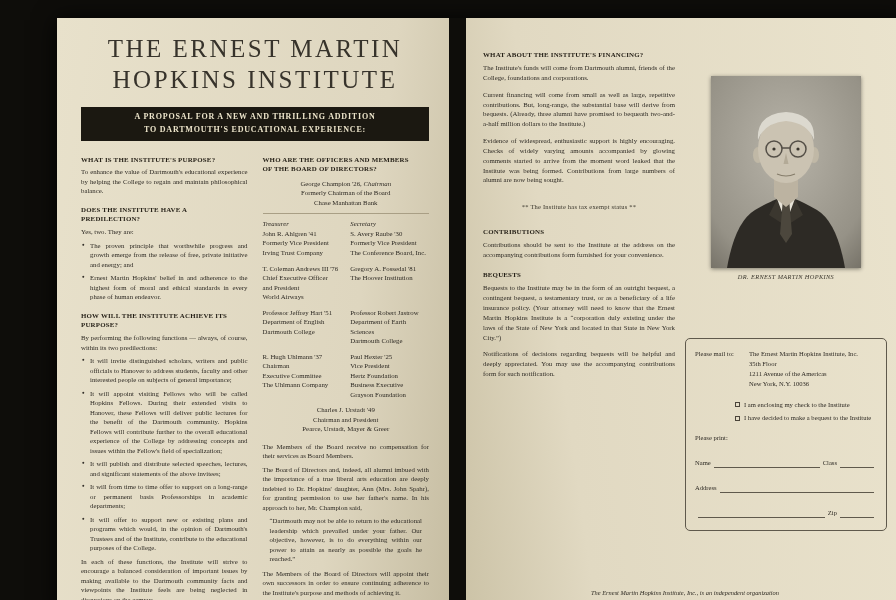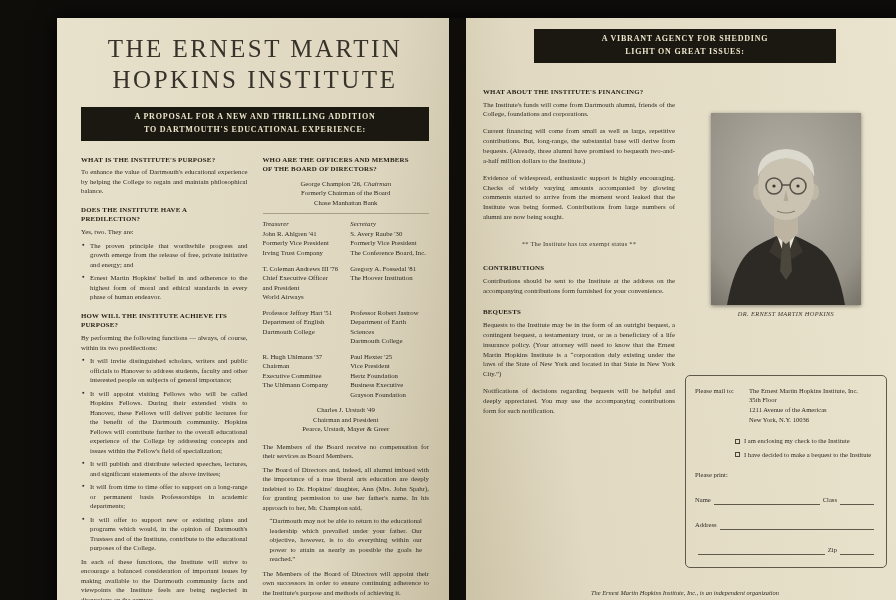--- a/index.html
+++ b/index.html
@@ -160,22 +160,20 @@
 
         <p>The Members of the Board receive no compensation for their services as Board Members.</p>
         <p>The Board of Directors and, indeed, all alumni imbued with the importance of a true liberal arts education are deeply indebted to Dr. Hopkins' daughter, Ann (Mrs. John Spahr), for granting permission to use her father's name. In his approach to her, Mr. Champion said,</p>
         <p class="quote">“Dartmouth may not be able to return to the educational leadership which prevailed under your father. Our objective, however, is to do everything within our power to attain as nearly as possible the goals he reached.”</p>
         <p>The Members of the Board of Directors will appoint their own successors in order to ensure continuing adherence to the Institute's purpose and methods of achieving it.</p>
       </div>
     </div>
   </div>
 
   <div class="page page-right">
-    <div class="banner pre">A VIBRANT AGENCY FOR SHEDDING
-LIGHT ON GREAT ISSUES:</div>
 
     <div class="rp-content">
 
       <div class="rp-left">
         <h3 class="sec">WHAT ABOUT THE INSTITUTE'S FINANCING?</h3>
         <p>The Institute's funds will come from Dartmouth alumni, friends of the College, foundations and corporations.</p>
         <p>Current financing will come from small as well as large, repetitive contributions. But, long-range, the substantial base will derive from bequests. (Already, three alumni have promised to bequeath two-and-a-half million dollars to the Institute.)</p>
         <p>Evidence of widespread, enthusiastic support is highly encouraging. Checks of widely varying amounts accompanied by glowing comments started to arrive from the moment word leaked that the Institute was being formed. Contributions from large numbers of alumni are now being sought.</p>
 
         <div class="tax-note">** The Institute has tax exempt status **</div>

